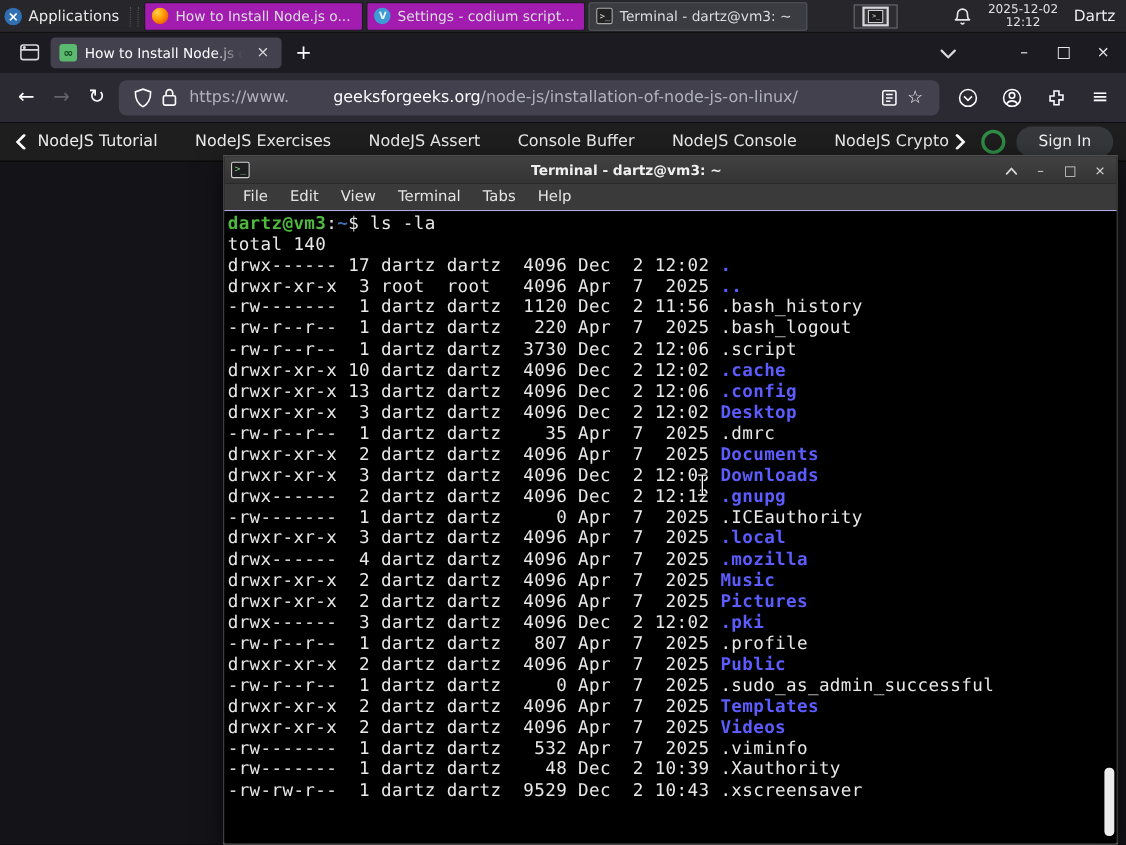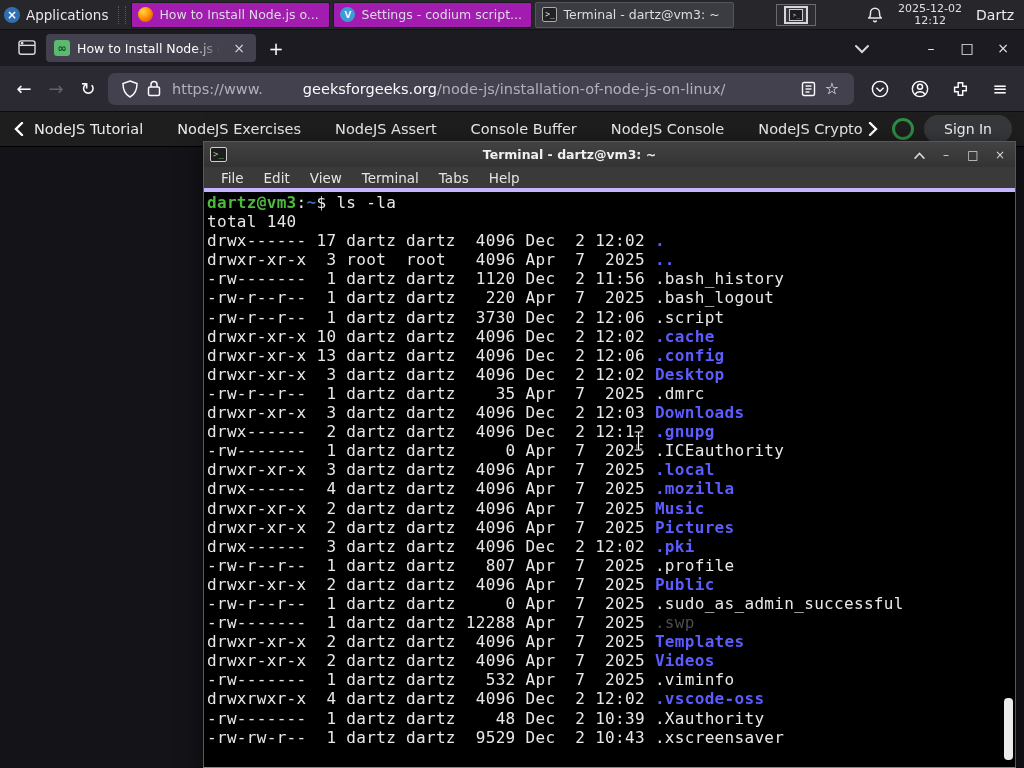--- a/index.html
+++ b/index.html
@@ -86,21 +86,21 @@
     border:1px solid #585858;border-bottom:2px solid #8a8a8a;background:#000;
     box-shadow:0 6px 22px rgba(0,0,0,.6);}
   #termtitle{height:25px;background:linear-gradient(#424242,#333);display:flex;align-items:center;padding:0 6px;}
   .term-ico{width:17px;height:15px;background:#1d1d1f;border:1px solid #cfcfcf;border-radius:2px;color:#7fd47f;
     font-size:9px;line-height:12px;text-align:center;font-family:"DejaVu Sans Mono",monospace;}
   .term-title-text{flex:1;text-align:center;color:#f0f0f0;font-weight:bold;font-size:12.5px;
     font-family:"DejaVu Sans",sans-serif;white-space:nowrap;overflow:hidden;}
   .term-ctls{display:flex;align-items:center;gap:13px;color:#d6d6d6;margin-right:2px;}
   .term-ctls span{font-size:12px;width:14px;text-align:center;}
   #termmenu{height:25px;background:#3a3a3a;display:flex;align-items:center;gap:2px;padding-left:8px;
-    border-bottom:4px solid #c4b5fd;}
+    border-bottom:1px solid #c4b5fd;}
   .menu-item{color:#e4e4e4;font-size:13.5px;padding:3px 9px;border-radius:2px;}
   #termbody{position:relative;height:575px;background:#000;overflow:hidden;padding:1px 0 0 3px;}
   .tline{font-family:"DejaVu Sans Mono","Liberation Mono",monospace;font-size:16px;letter-spacing:.32px;
     line-height:19.1px;color:#e8e8e8;white-space:pre;}
   .c-user{color:#4fb83e;font-weight:bold;}
   .c-cwd{color:#3c6eb4;font-weight:bold;}
   .c-dir{color:#5c5cff;font-weight:bold;}
   .c-dim{color:#4d4d4d;}
   #termscroll{position:absolute;right:2px;bottom:7px;width:9px;height:62px;background:#ececec;border-radius:4px;}
 
@@ -283,36 +283,35 @@
         <div class="tline">total 140</div>
         <div class="tline"><span>drwx------ 17 dartz dartz  4096 Dec  2 12:02 </span><span class="c-dir">.</span></div>
         <div class="tline"><span>drwxr-xr-x  3 root  root   4096 Apr  7  2025 </span><span class="c-dir">..</span></div>
         <div class="tline"><span>-rw-------  1 dartz dartz  1120 Dec  2 11:56 </span><span>.bash_history</span></div>
         <div class="tline"><span>-rw-r--r--  1 dartz dartz   220 Apr  7  2025 </span><span>.bash_logout</span></div>
         <div class="tline"><span>-rw-r--r--  1 dartz dartz  3730 Dec  2 12:06 </span><span>.script</span></div>
         <div class="tline"><span>drwxr-xr-x 10 dartz dartz  4096 Dec  2 12:02 </span><span class="c-dir">.cache</span></div>
         <div class="tline"><span>drwxr-xr-x 13 dartz dartz  4096 Dec  2 12:06 </span><span class="c-dir">.config</span></div>
         <div class="tline"><span>drwxr-xr-x  3 dartz dartz  4096 Dec  2 12:02 </span><span class="c-dir">Desktop</span></div>
         <div class="tline"><span>-rw-r--r--  1 dartz dartz    35 Apr  7  2025 </span><span>.dmrc</span></div>
+        <div class="tline"><span>drwxr-xr-x  2 dartz dartz  4096 Apr  7  2025 </span><span class="c-dir">Documents</span></div>
         <div class="tline"><span>drwxr-xr-x  3 dartz dartz  4096 Dec  2 12:03 </span><span class="c-dir">Downloads</span></div>
         <div class="tline"><span>drwx------  2 dartz dartz  4096 Dec  2 12:12 </span><span class="c-dir">.gnupg</span></div>
         <div class="tline"><span>-rw-------  1 dartz dartz     0 Apr  7  2025 </span><span>.ICEauthority</span></div>
         <div class="tline"><span>drwxr-xr-x  3 dartz dartz  4096 Apr  7  2025 </span><span class="c-dir">.local</span></div>
         <div class="tline"><span>drwx------  4 dartz dartz  4096 Apr  7  2025 </span><span class="c-dir">.mozilla</span></div>
         <div class="tline"><span>drwxr-xr-x  2 dartz dartz  4096 Apr  7  2025 </span><span class="c-dir">Music</span></div>
         <div class="tline"><span>drwxr-xr-x  2 dartz dartz  4096 Apr  7  2025 </span><span class="c-dir">Pictures</span></div>
         <div class="tline"><span>drwx------  3 dartz dartz  4096 Dec  2 12:02 </span><span class="c-dir">.pki</span></div>
         <div class="tline"><span>-rw-r--r--  1 dartz dartz   807 Apr  7  2025 </span><span>.profile</span></div>
         <div class="tline"><span>drwxr-xr-x  2 dartz dartz  4096 Apr  7  2025 </span><span class="c-dir">Public</span></div>
         <div class="tline"><span>-rw-r--r--  1 dartz dartz     0 Apr  7  2025 </span><span>.sudo_as_admin_successful</span></div>
-        <div class="tline"><span>-rw-------  1 dartz dartz 12288 Apr  7  2025 </span><span class="c-dim">.swp</span></div>
         <div class="tline"><span>drwxr-xr-x  2 dartz dartz  4096 Apr  7  2025 </span><span class="c-dir">Templates</span></div>
         <div class="tline"><span>drwxr-xr-x  2 dartz dartz  4096 Apr  7  2025 </span><span class="c-dir">Videos</span></div>
         <div class="tline"><span>-rw-------  1 dartz dartz   532 Apr  7  2025 </span><span>.viminfo</span></div>
-        <div class="tline"><span>drwxrwxr-x  4 dartz dartz  4096 Dec  2 12:02 </span><span class="c-dir">.vscode-oss</span></div>
         <div class="tline"><span>-rw-------  1 dartz dartz    48 Dec  2 10:39 </span><span>.Xauthority</span></div>
         <div class="tline"><span>-rw-rw-r--  1 dartz dartz  9529 Dec  2 10:43 </span><span>.xscreensaver</span></div>
         <div id="termscroll"></div>
     </div>
   </div>
 
   <svg id="ibeam" viewBox="0 0 11 22">
     <g stroke="#000" stroke-width="2.6" fill="none" stroke-linecap="round">
         <path d="M2 2 h3 M6 2 h3 M5.5 2 v18 M2 20 h3 M6 20 h3"></path>
       </g>

